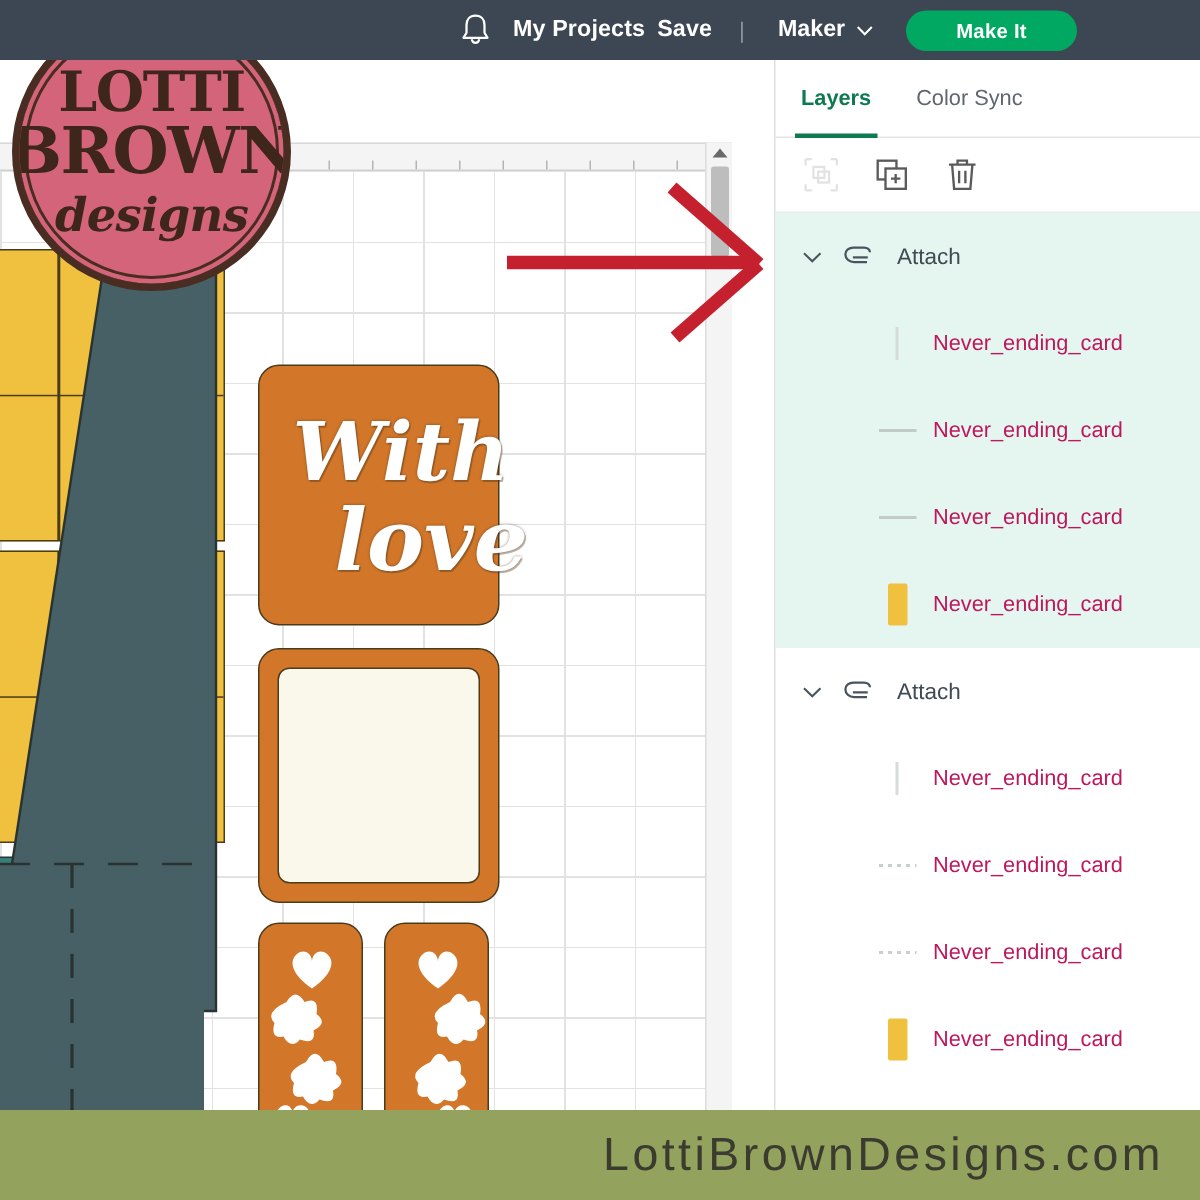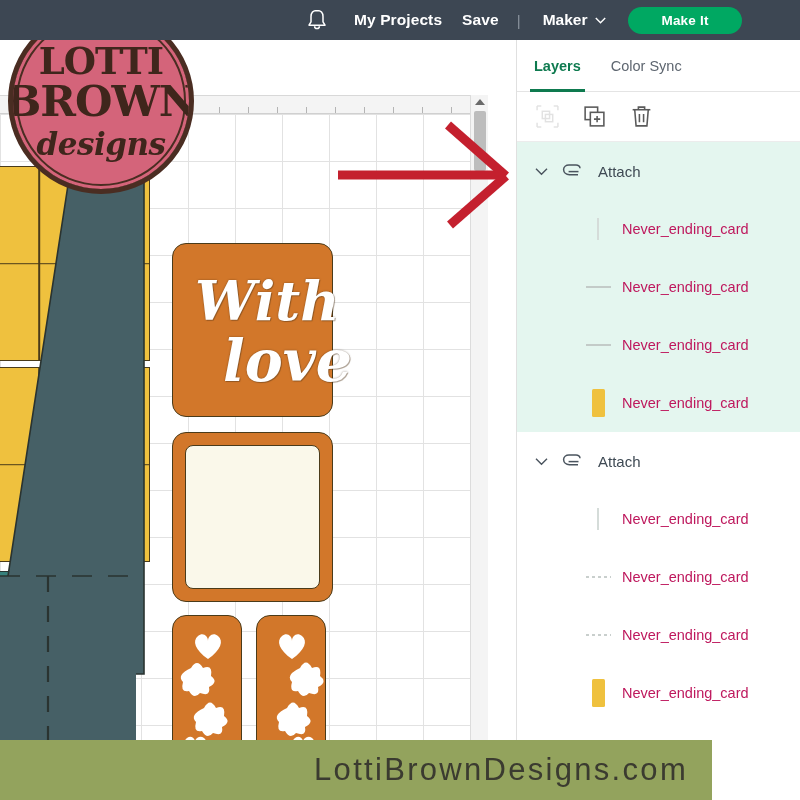--- a/index.html
+++ b/index.html
@@ -27,21 +27,21 @@
   .bell-wrap {
     width: 34px; height: 34px;
     display: flex; align-items: center; justify-content: center;
     cursor: pointer;
   }
   .bell-wrap svg { display: block; }
   .tb-link {
     color: #ffffff;
     font-size: 15.5px;
     font-weight: bold;
-    margin-left: 20px;
+    margin-left: 8px;
     cursor: pointer;
     white-space: nowrap;
     letter-spacing: .1px;
   }
   .tb-sep {
     color: #8a939d; font-size: 15px; margin-left: 18px; font-weight: 400;
   }
   .tb-machine {
     color: #ffffff; font-size: 15.5px; font-weight: bold;
     margin-left: 22px; display: flex; align-items: center; gap: 8px;
@@ -274,21 +274,21 @@
   
   .arrow-svg {
     position: absolute; top: 120px; left: 330px;
     width: 190px; height: 110px;
     z-index: 35; pointer-events: none;
   }
 
   
   .banner {
     position: absolute; bottom: 0; left: 0;
-    width: 712px; height: 60px;
+    width: 800px; height: 60px;
     background: #93a35d;
     display: flex; align-items: center; justify-content: flex-end;
     padding-right: 24px;
     z-index: 40;
   }
   .banner-txt {
     color: #3b3b30;
     font-size: 31px;
     letter-spacing: 2.3px;
     font-family: "Liberation Sans", sans-serif;

